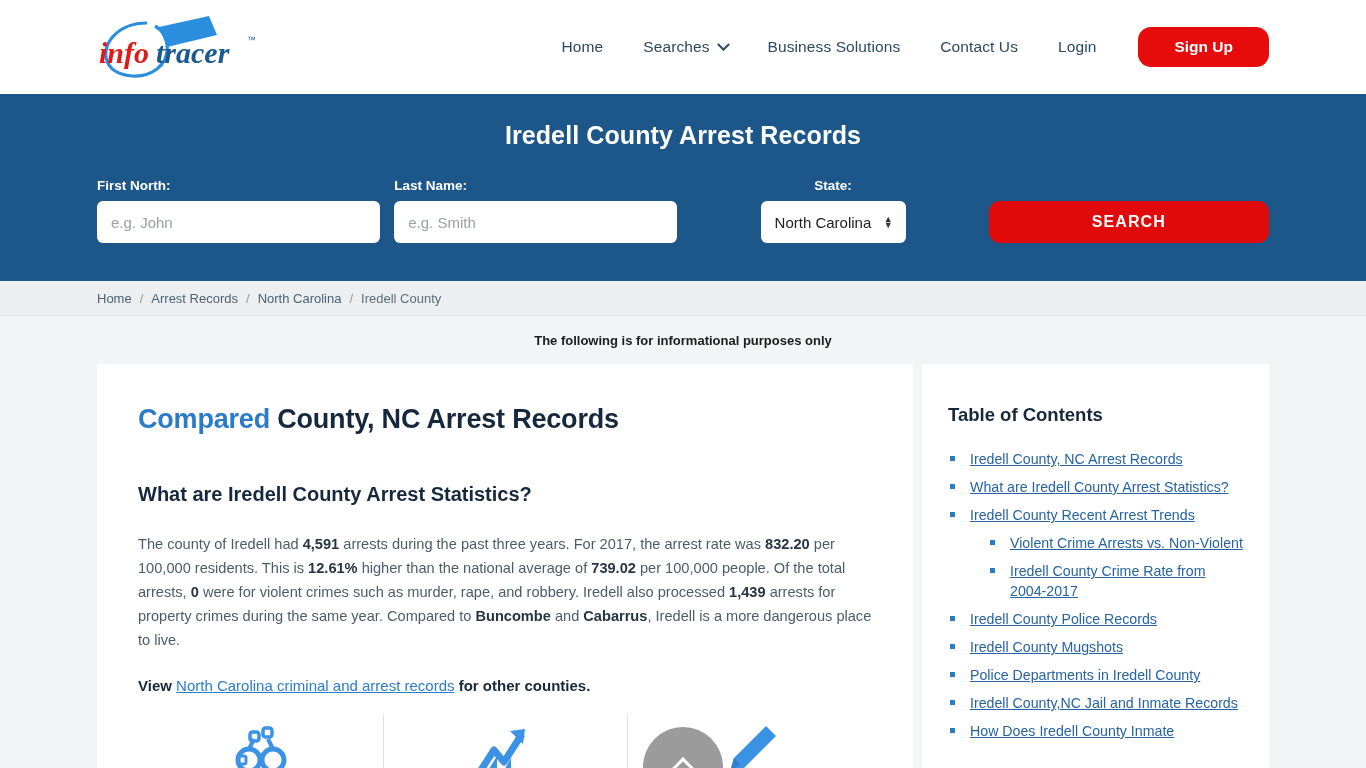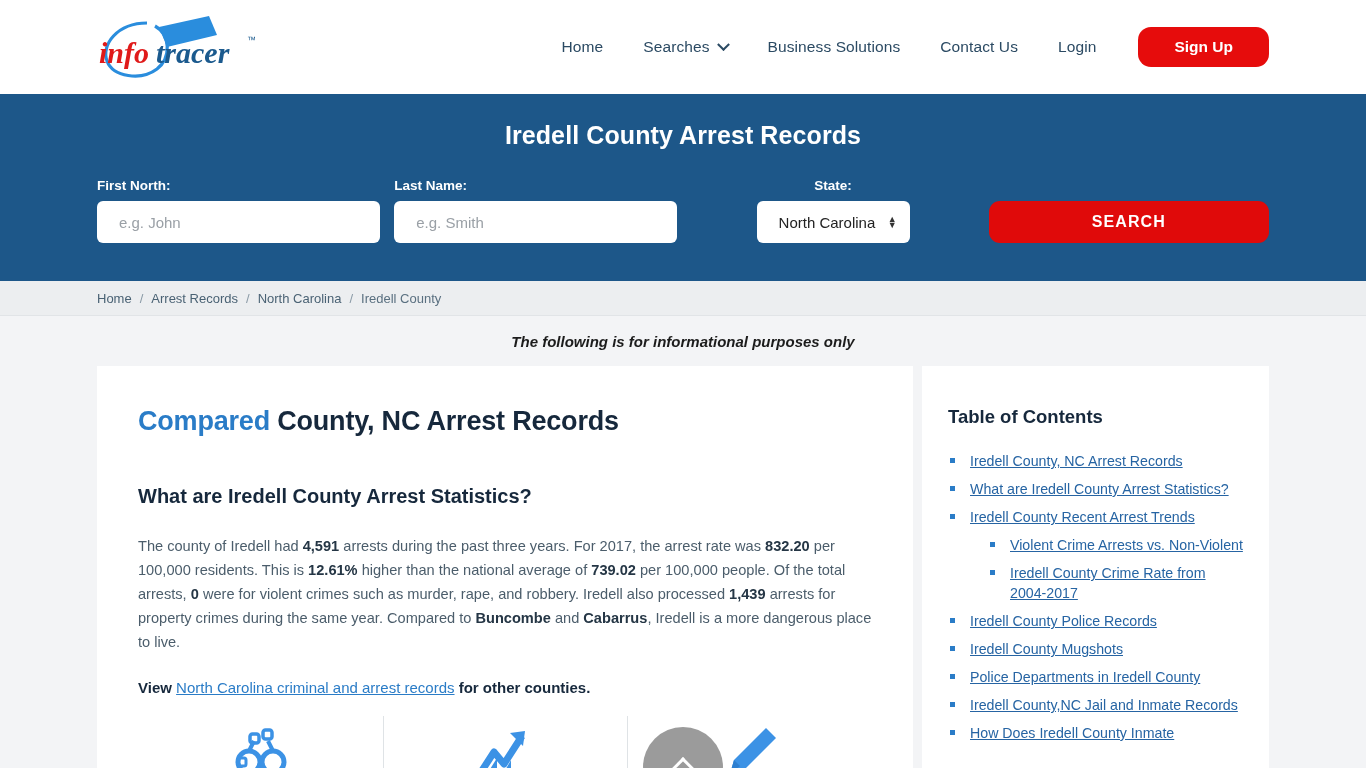--- a/index.html
+++ b/index.html
@@ -93,21 +93,21 @@
     font-size: 13.5px;
     font-weight: bold;
     margin-bottom: 8px;
   }
   .field input, .field select {
     height: 42px;
     border-radius: 6px;
     border: none;
     background: #fff;
     font-size: 15px;
-    padding: 0 22px;
+    padding: 0 14px;
     font-family: "Liberation Sans", sans-serif;
     color: #222;
     width: 100%;
     outline: none;
   }
   .field input::placeholder { color: #9aa0a6; }
   .field select {
     appearance: none; -webkit-appearance: none;
     padding-right: 34px;
   }
@@ -142,25 +142,24 @@
     border-bottom: 1px solid #e1e4e7;
   }
   .crumbs { font-size: 13px; color: #4a6274; display: flex; align-items: center; }
   .crumbs a { color: #4a6274; text-decoration: none; cursor: pointer; }
   .crumbs .sep { margin: 0 8px; color: #8a9aa6; }
   .crumbs .current { color: #5a7080; }
 
   
   .disclaimer {
     text-align: center;
-    font-size: 15px;
+    font-size: 13px;
     color: #1c1c1c;
     font-weight: bold;
     padding: 17px 0 16px;
-    font-style: italic;
   }
 
   
   .main {
     display: flex;
     padding: 0 97px;
     gap: 9px;
     align-items: flex-start;
   }
   .card-left {

